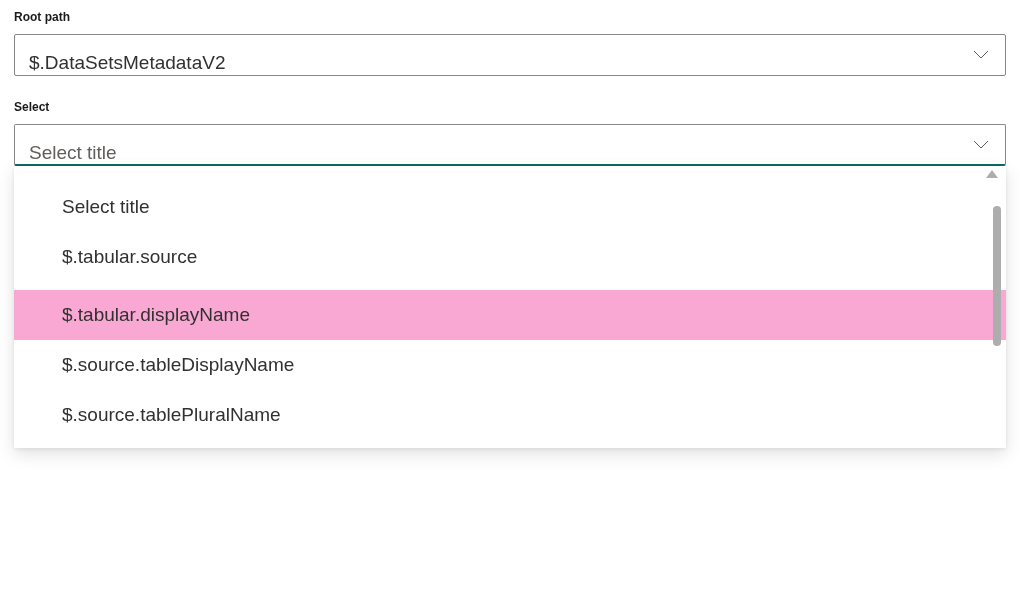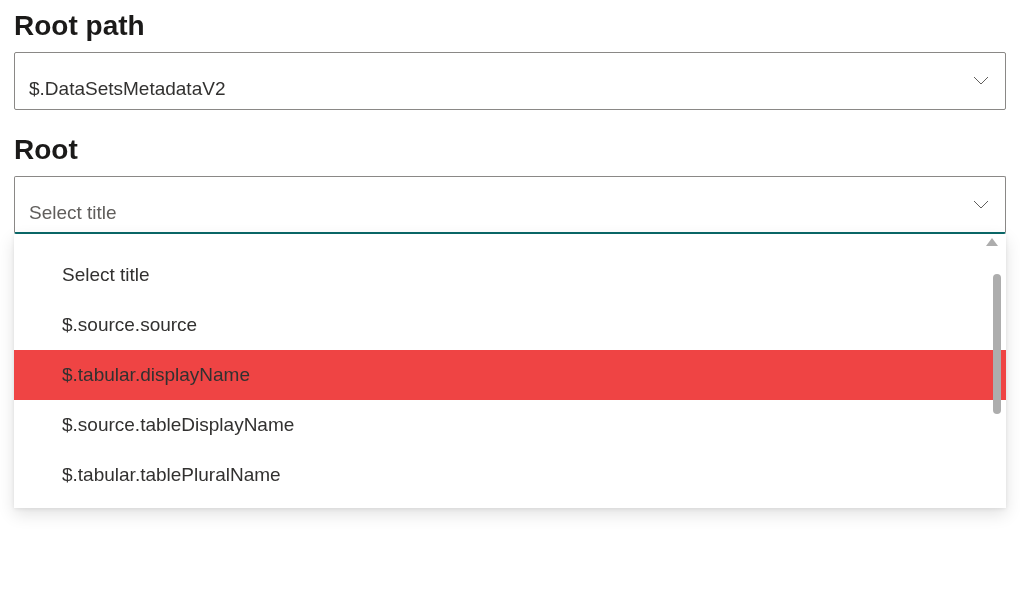--- a/index.html
+++ b/index.html
@@ -13,30 +13,30 @@
       color: #323130;
       background: #ffffff;
       width: 1020px;
       height: 599px;
       padding: 10px 14px;
     }
     .field-group {
       margin-bottom: 24px;
     }
     .field-label {
-      font-size: 28px;
+      font-size: 12px;
       font-weight: 600;
       color: #1b1a19;
       margin-bottom: 10px;
       display: block;
     }
     .dropdown-control {
       position: relative;
       width: 100%;
-      height: 58px;
+      height: 42px;
       border: 1px solid #8a8886;
       border-radius: 2px;
       background: #ffffff;
       display: flex;
       align-items: center;
       padding: 16px 40px 0 14px;
       cursor: pointer;
     }
     .dropdown-control.open {
       border-bottom: 2px solid #0b6a6a;
@@ -85,21 +85,22 @@
       overflow: hidden;
     }
     .option {
       padding: 14px 18px 14px 48px;
       font-size: 19px;
       color: #323130;
       cursor: pointer;
       white-space: nowrap;
     }
     .option.hovered {
-      background: #ef4444;
+      background: #f9a8d4;
+      margin-top: 8px;
     }
     .scroll-indicator-top {
       height: 16px;
       display: flex;
       align-items: center;
       justify-content: flex-end;
       padding-right: 8px;
     }
     .scroll-indicator-top svg {
       width: 12px;
@@ -126,39 +127,39 @@
       <span class="chevron">
         <svg viewBox="0 0 16 10" fill="none" stroke="#605e5c" stroke-width="1">
           <polyline points="1,1 8,8 15,1"></polyline>
         </svg>
       </span>
     </div>
   </div>
 </div>
 
 <div class="field-group">
-  <label class="field-label">Root</label>
+  <label class="field-label">Select</label>
   <div class="dropdown-wrapper">
     <div class="dropdown-control open">
       <span class="dropdown-value dropdown-placeholder">Select title</span>
       <span class="chevron">
         <svg viewBox="0 0 16 10" fill="none" stroke="#605e5c" stroke-width="1">
           <polyline points="1,1 8,8 15,1"></polyline>
         </svg>
       </span>
     </div>
     <div class="dropdown-listbox">
       <div class="scroll-indicator-top">
         <svg viewBox="0 0 12 8" fill="#adadad">
           <polygon points="6,0 12,8 0,8"></polygon>
         </svg>
       </div>
       <div class="dropdown-listbox-inner">
         <div class="option">Select title</div>
-        <div class="option">$.source.source</div>
+        <div class="option">$.tabular.source</div>
         <div class="option hovered">$.tabular.displayName</div>
         <div class="option">$.source.tableDisplayName</div>
-        <div class="option">$.tabular.tablePluralName</div>
+        <div class="option">$.source.tablePluralName</div>
         <div class="fake-scrollbar"></div>
       </div>
     </div>
   </div>
 </div>
 
 </body></html>

